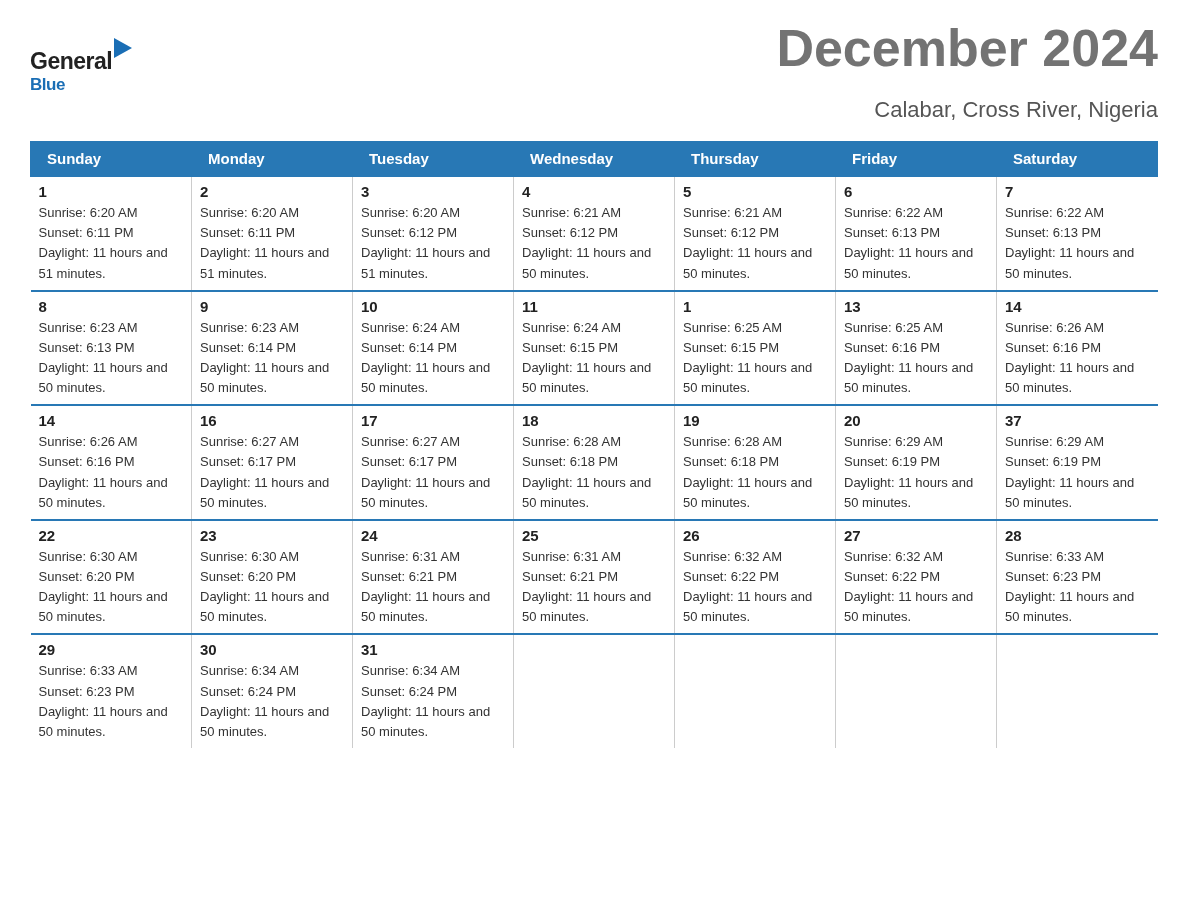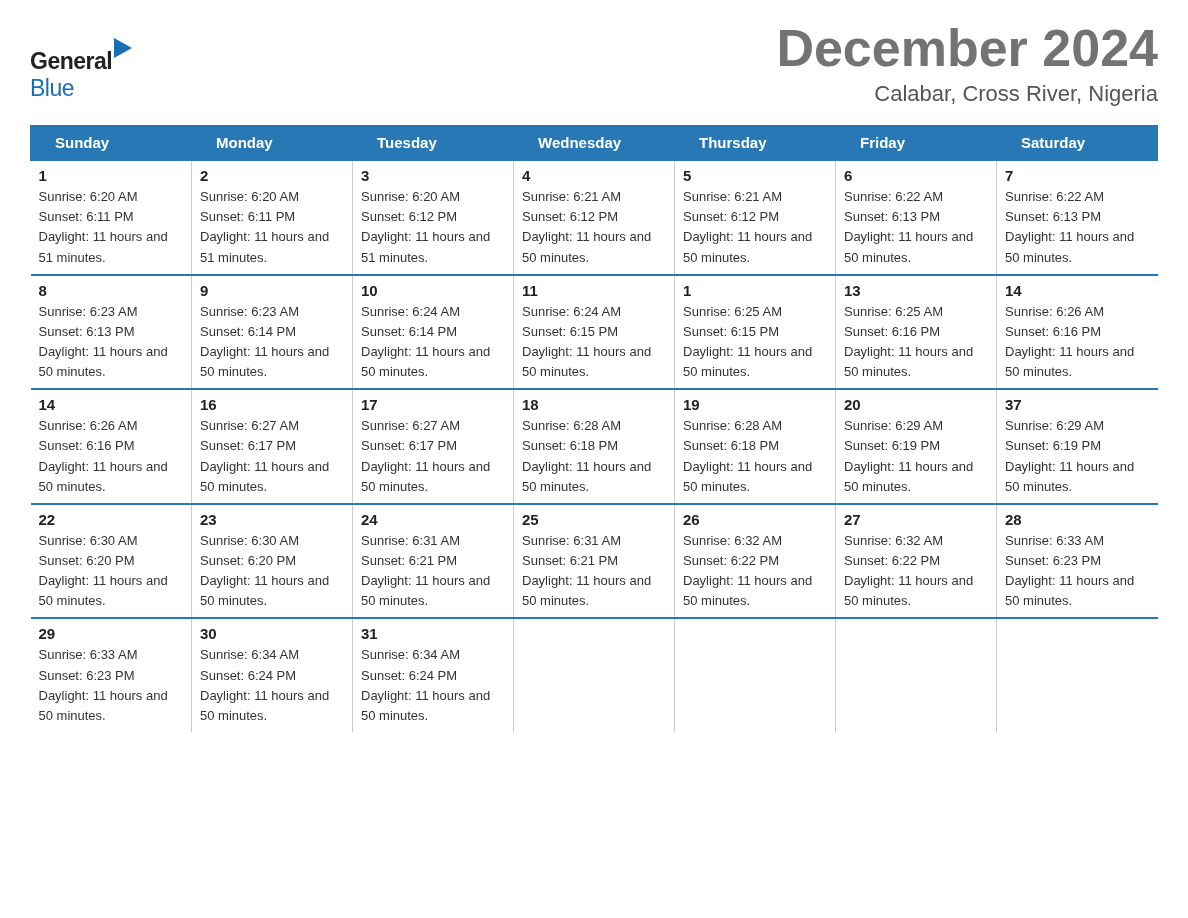--- a/index.html
+++ b/index.html
@@ -22,33 +22,33 @@
     .title-block h1 {
       font-size: 52px;
       font-weight: bold;
       color: #737373;
       line-height: 1.1;
     }
     .title-block h2 {
       font-size: 22px;
       font-weight: normal;
       color: #555;
-      margin-top: 4px;
+      margin-top: 20px;
     }
     table {
       width: 100%;
       border-collapse: collapse;
       table-layout: fixed;
     }
     thead tr th {
       background-color: #2878b5;
       color: #fff;
       font-size: 15px;
       font-weight: bold;
-      padding: 8px 24px;
+      padding: 8px 16px;
       text-align: left;
       border: 1px solid #2878b5;
       margin-top: 40px;
     }
     tbody tr {
       border-top: 2px solid #2878b5;
     }
     tbody tr td {
       padding: 6px 8px;
       vertical-align: top;
@@ -72,22 +72,22 @@
       color: #333;
     }
     .logo-general {
       font-size: 23px;
       font-weight: bold;
       color: #222;
       letter-spacing: -0.5px;
       margin-top: 28px;
     }
     .logo-blue-word {
-      font-size: 23px;
-      font-weight: normal;
+      font-size: 17px;
+      font-weight: bold;
       color: #1a6eb5;
       letter-spacing: -0.5px;
     }
     .logo-container {
       display: flex;
       flex-direction: column;
     }
     .logo-line1 {
       display: flex;
       flex-direction: row;

